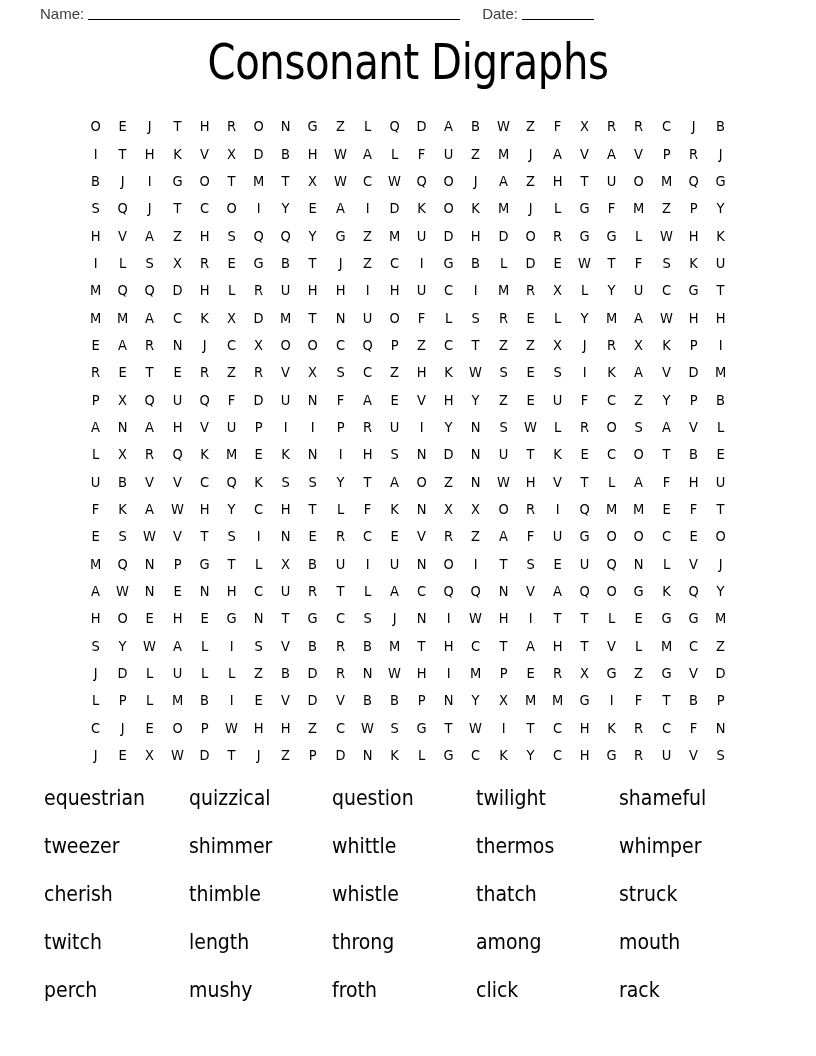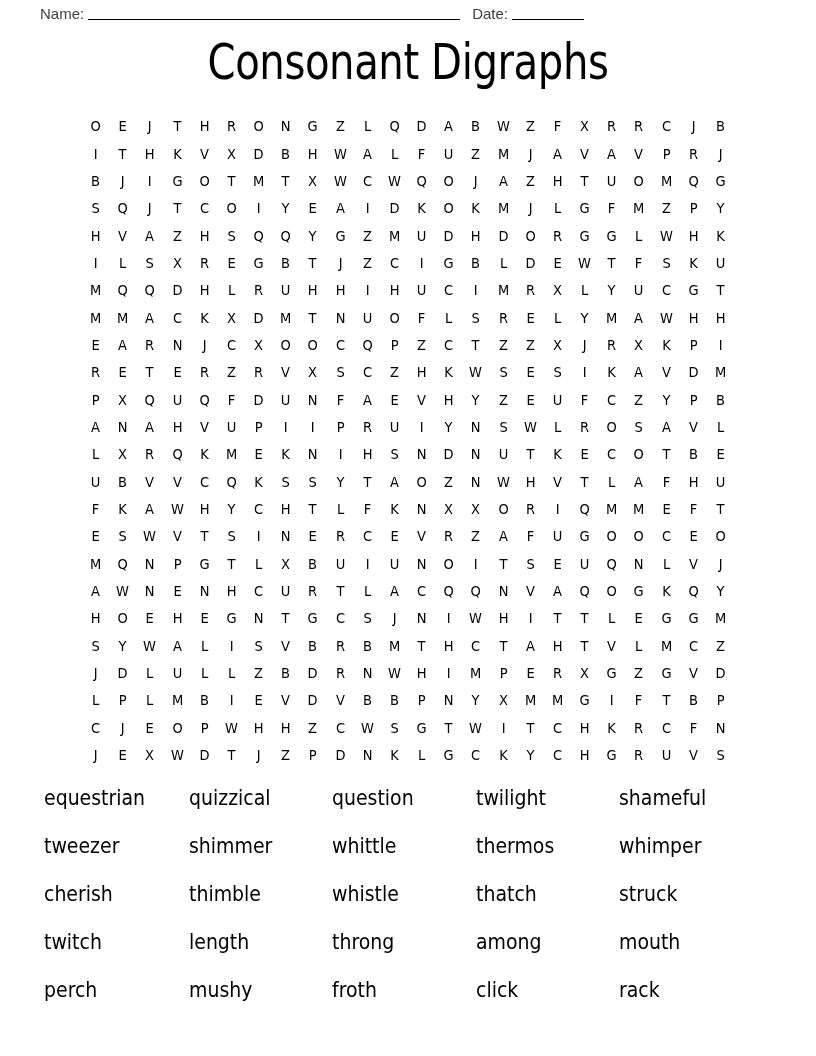--- a/index.html
+++ b/index.html
@@ -30,21 +30,21 @@
     color: #404040;
   }
   .header-name-label { margin-left: 32px; white-space: pre; }
   .header-name-rule {
     flex: 0 0 auto;
     width: 372px;
     border-bottom: 1px solid #000;
     height: 13px;
     margin-left: 4px;
   }
-  .header-date-label { margin-left: 12px; white-space: pre; }
+  .header-date-label { margin-left: 22px; white-space: pre; }
   .header-date-rule {
     flex: 0 0 auto;
     width: 72px;
     border-bottom: 1px solid #000;
     height: 13px;
     margin-left: 4px;
   }
 
   
   .puzzle-title {

